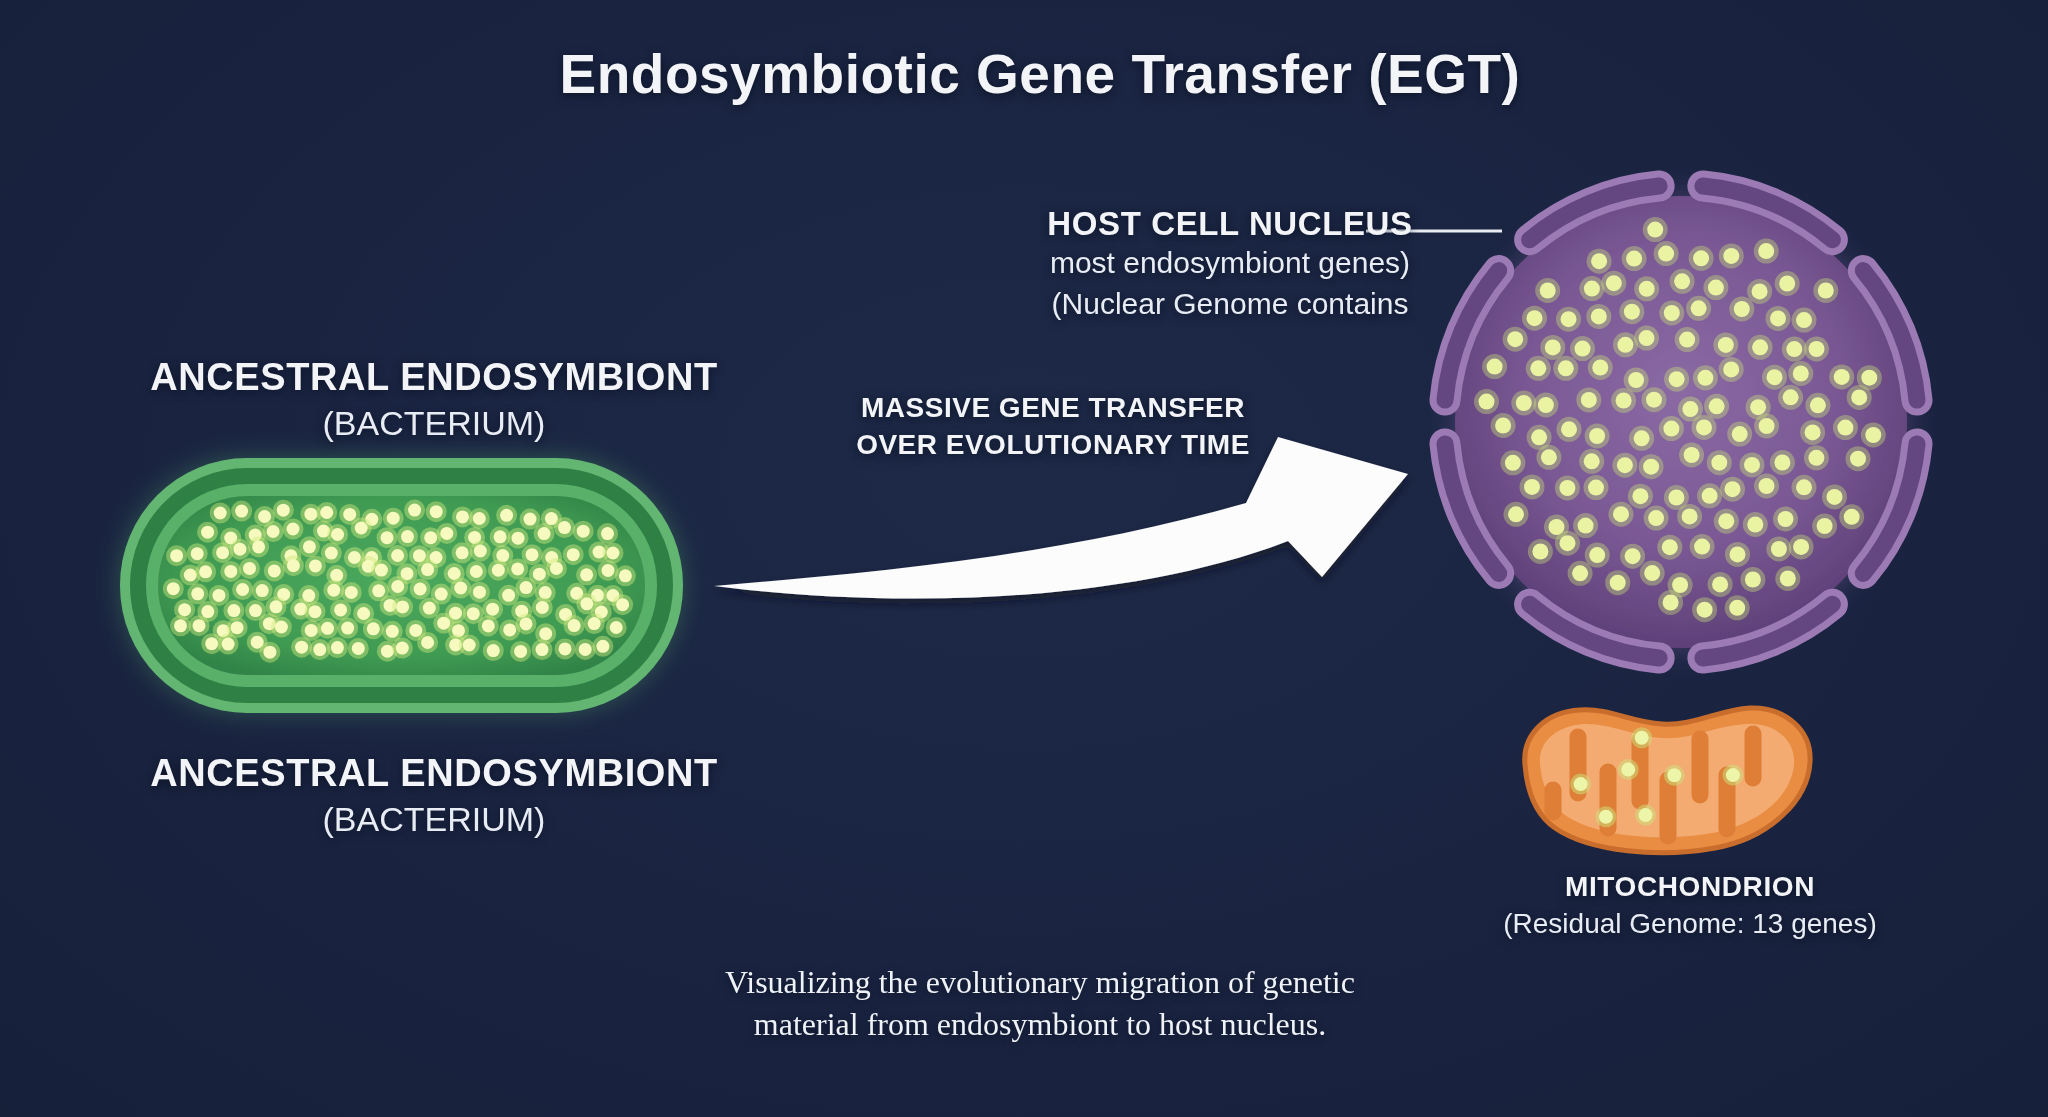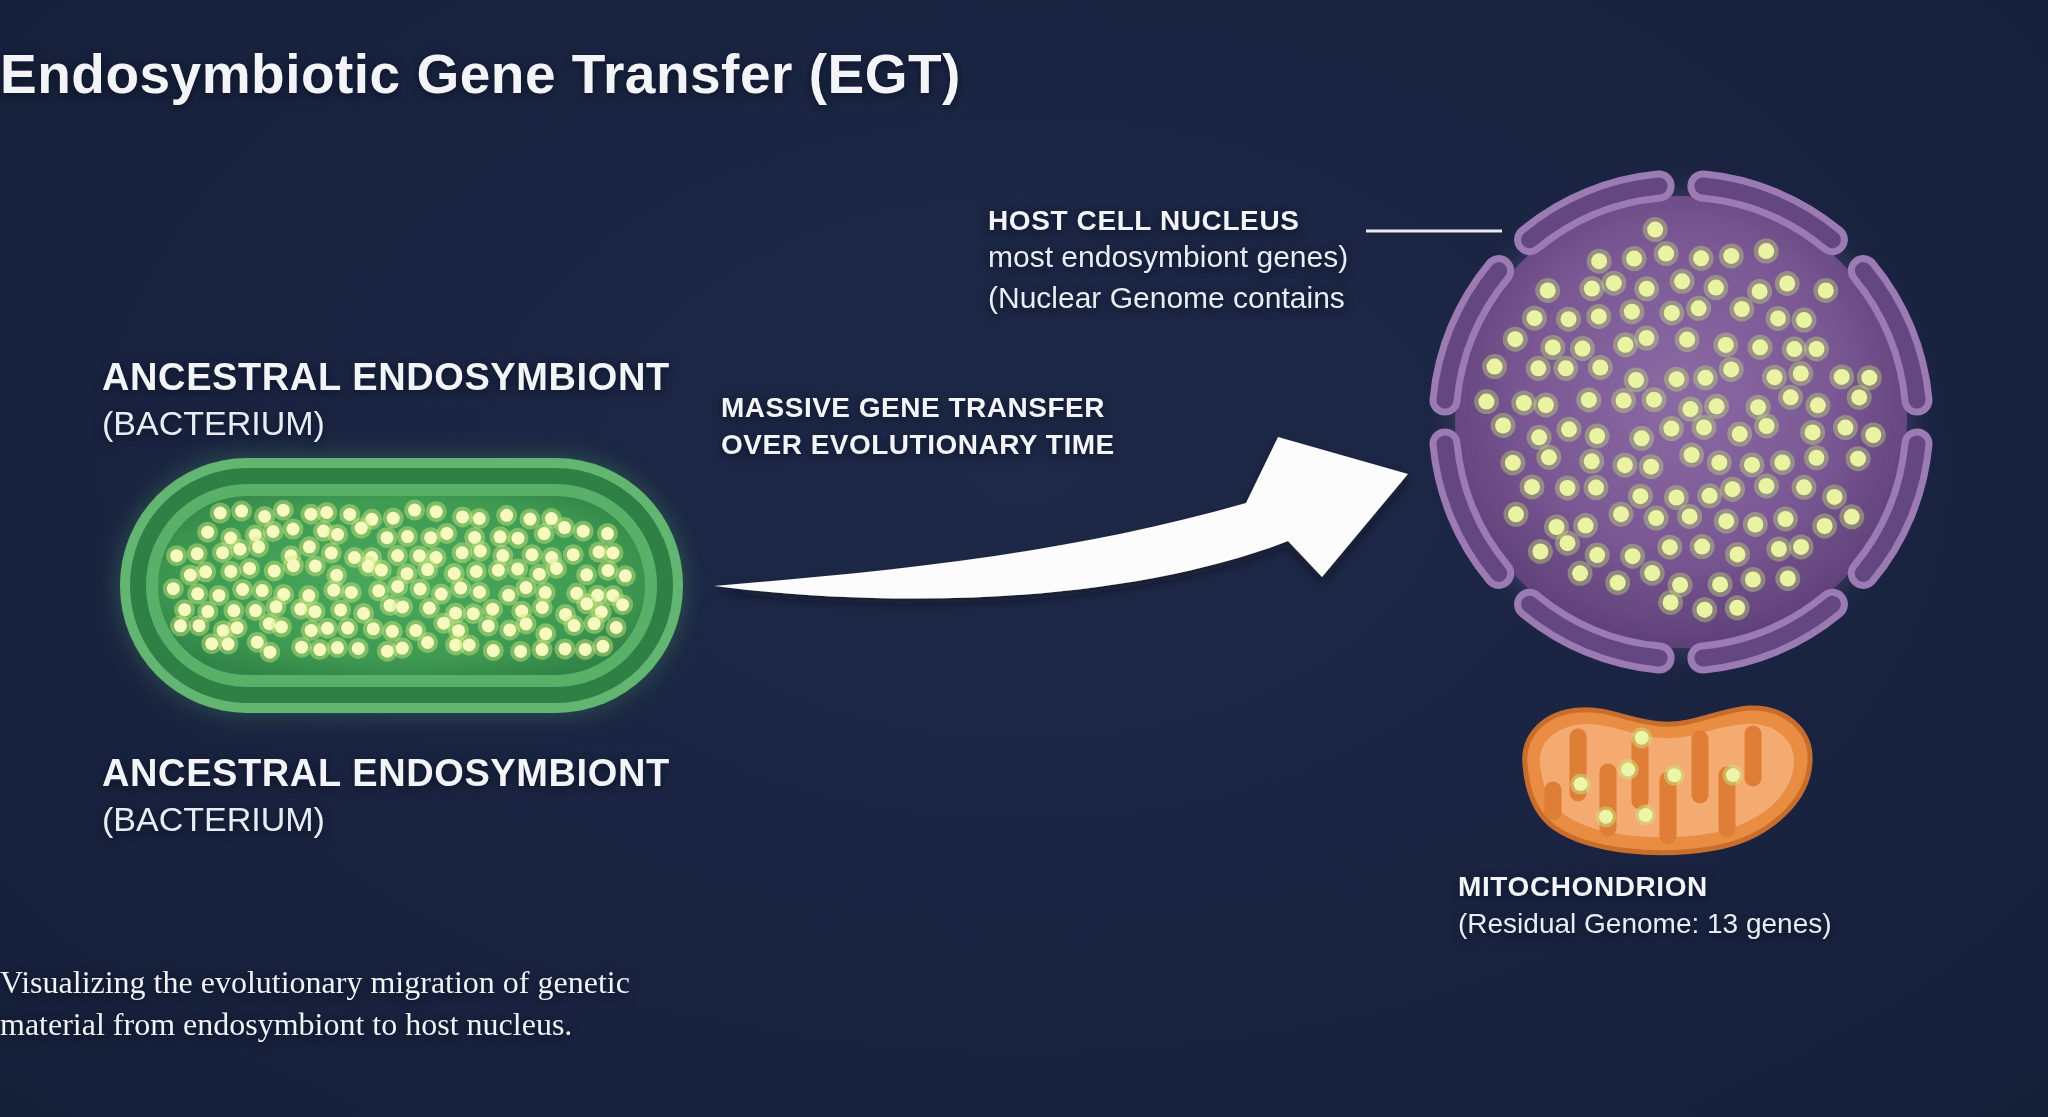--- a/index.html
+++ b/index.html
@@ -2,29 +2,29 @@
 <html><head>
 <meta charset="utf-8">
 <style>
   html,body{margin:0;padding:0;background:#10192e;}
   .stage{
     position:relative;width:2048px;height:1117px;overflow:hidden;
     background:radial-gradient(ellipse 1500px 950px at 50% 42%, #1d2947 0%, #1a2441 55%, #161f38 100%);
     font-family:"Liberation Sans",sans-serif;color:#f2f4f8;
   }
   svg.art{position:absolute;left:0;top:0;}
-  .txt{position:absolute;text-align:left;text-shadow:0 2px 10px rgba(4,9,22,.65);}
+  .txt{position:absolute;text-align:center;text-shadow:0 2px 10px rgba(4,9,22,.65);padding-left:32px;}
   .title{left:0;right:0;top:42px;font-size:55px;font-weight:700;letter-spacing:.5px;}
   .lab-strong{font-size:38px;font-weight:700;letter-spacing:.6px;line-height:1.22;}
   .lab-sub{font-size:34px;font-weight:400;line-height:1.22;margin-top:3px;color:#e8ecf4;}
   .bact-top{left:102px;top:354px;width:600px;}
   .bact-bottom{left:102px;top:750px;width:600px;}
   .transfer{left:721px;top:390px;width:600px;font-size:28px;font-weight:700;line-height:1.32;letter-spacing:.5px;}
   .nuc-label{left:988px;top:204px;width:420px;}
-  .nuc-label .lab-strong{font-size:28px;}
+  .nuc-label .lab-strong{font-size:33px;}
   .nuc-label .lab-sub{font-size:30px;line-height:1.27;}
   .mito-label{left:1458px;top:870px;width:400px;}
   .mito-label .lab-strong{font-size:28px;}
   .mito-label .lab-sub{font-size:28px;}
   .caption{left:0;right:0;top:962px;font-size:32px;font-weight:400;line-height:1.3;color:#eff2f7;font-family:Liberation Serif, serif;}
 </style>
 </head>
 <body>
 
 <div class="stage">

